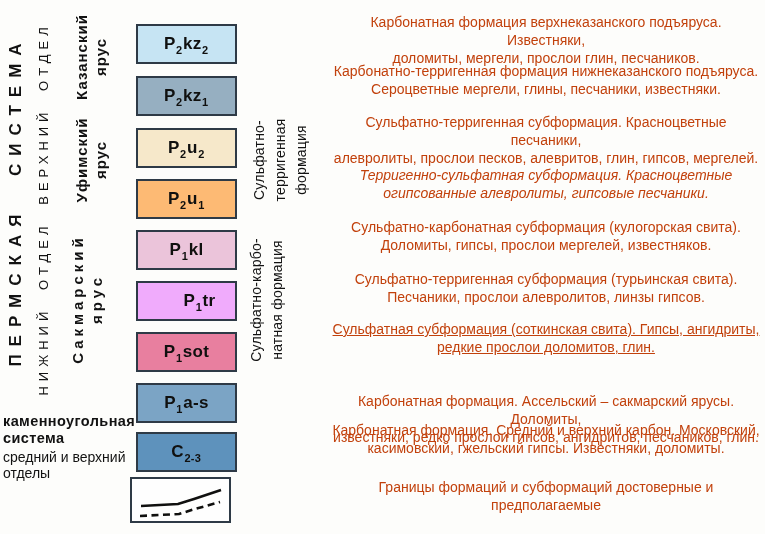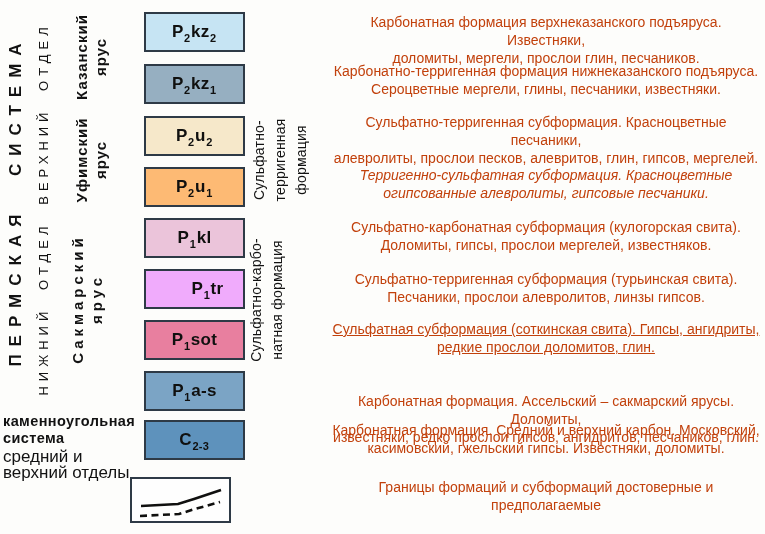--- a/index.html
+++ b/index.html
@@ -32,24 +32,24 @@
   }
   .stage-1line{
     font-weight:bold;font-size:15px;letter-spacing:4px;
   }
   .bracket{
     font-size:14px;line-height:21px;letter-spacing:0.2px;
   }
   
   .unit-box{
     position:absolute;
-    left:144px;width:101px;height:40px;
+    left:136px;width:101px;height:40px;
     border:2px solid #2e3a46;
     box-sizing:border-box;
-    display:flex;align-items:center;justify-content:center;
+    display:flex;align-items:center;justify-content:center;margin-top:12px;
   }
   .unit-code{
     font-weight:bold;font-size:17px;color:#10100f;
     letter-spacing:0.3px;
   }
   .unit-code .sub{
     font-size:11px;position:relative;top:5px;margin:0 0.5px;
   }
   
   .desc{
@@ -58,21 +58,21 @@
     font-size:14px;line-height:18px;
     white-space:pre-line;
     color:#c2410c;
     text-align:center;
   }
   
   .carb{
     position:absolute;left:3px;top:413px;width:128px;
   }
   .carb .b{font-weight:bold;font-size:14.5px;line-height:17px;letter-spacing:0.4px;}
-  .carb .r{font-size:17px;line-height:16px;margin-top:2px;}
+  .carb .r{font-size:14px;line-height:16px;margin-top:2px;}
   
   .lines-box{
     position:absolute;left:130px;top:477px;width:101px;height:46px;
     border:2px solid #2e3a46;box-sizing:border-box;background:#fefefe;
   }
 </style>
 </head>
 <body>
 
 <div id="stage">

